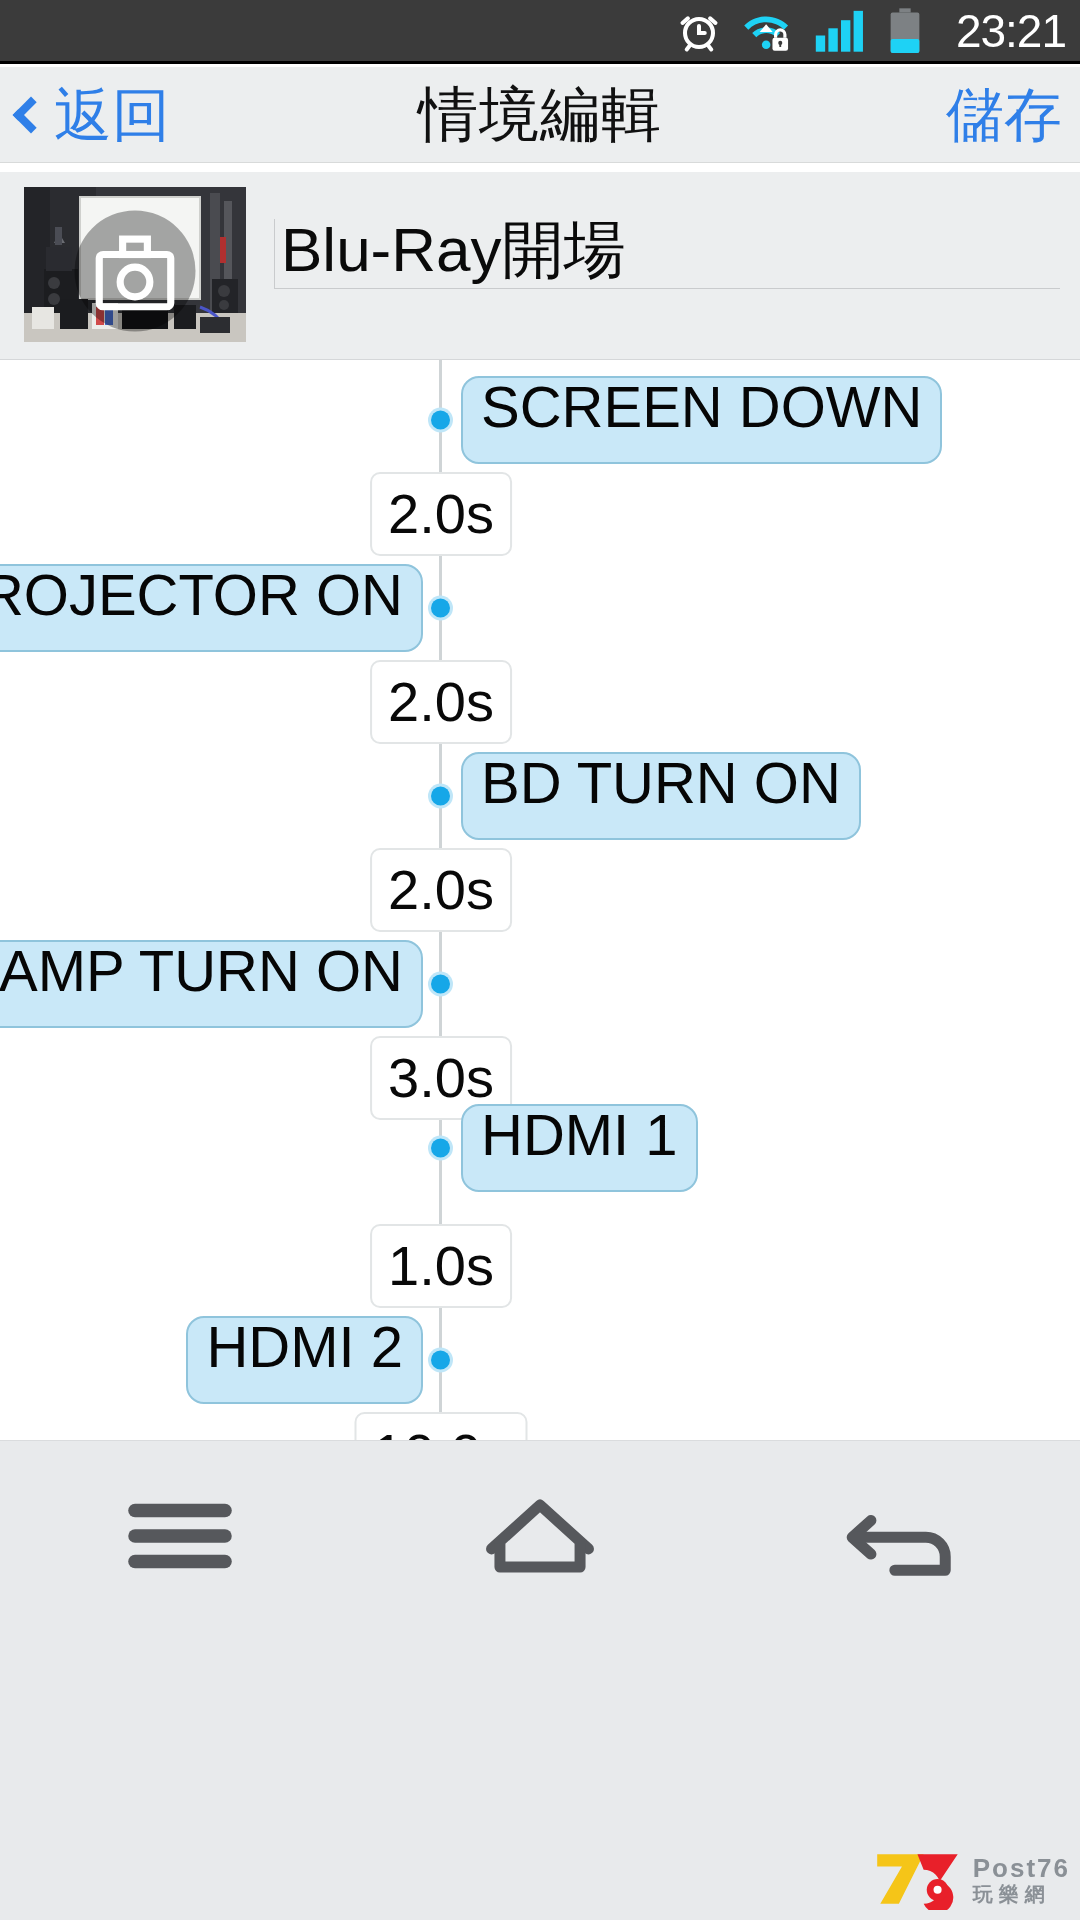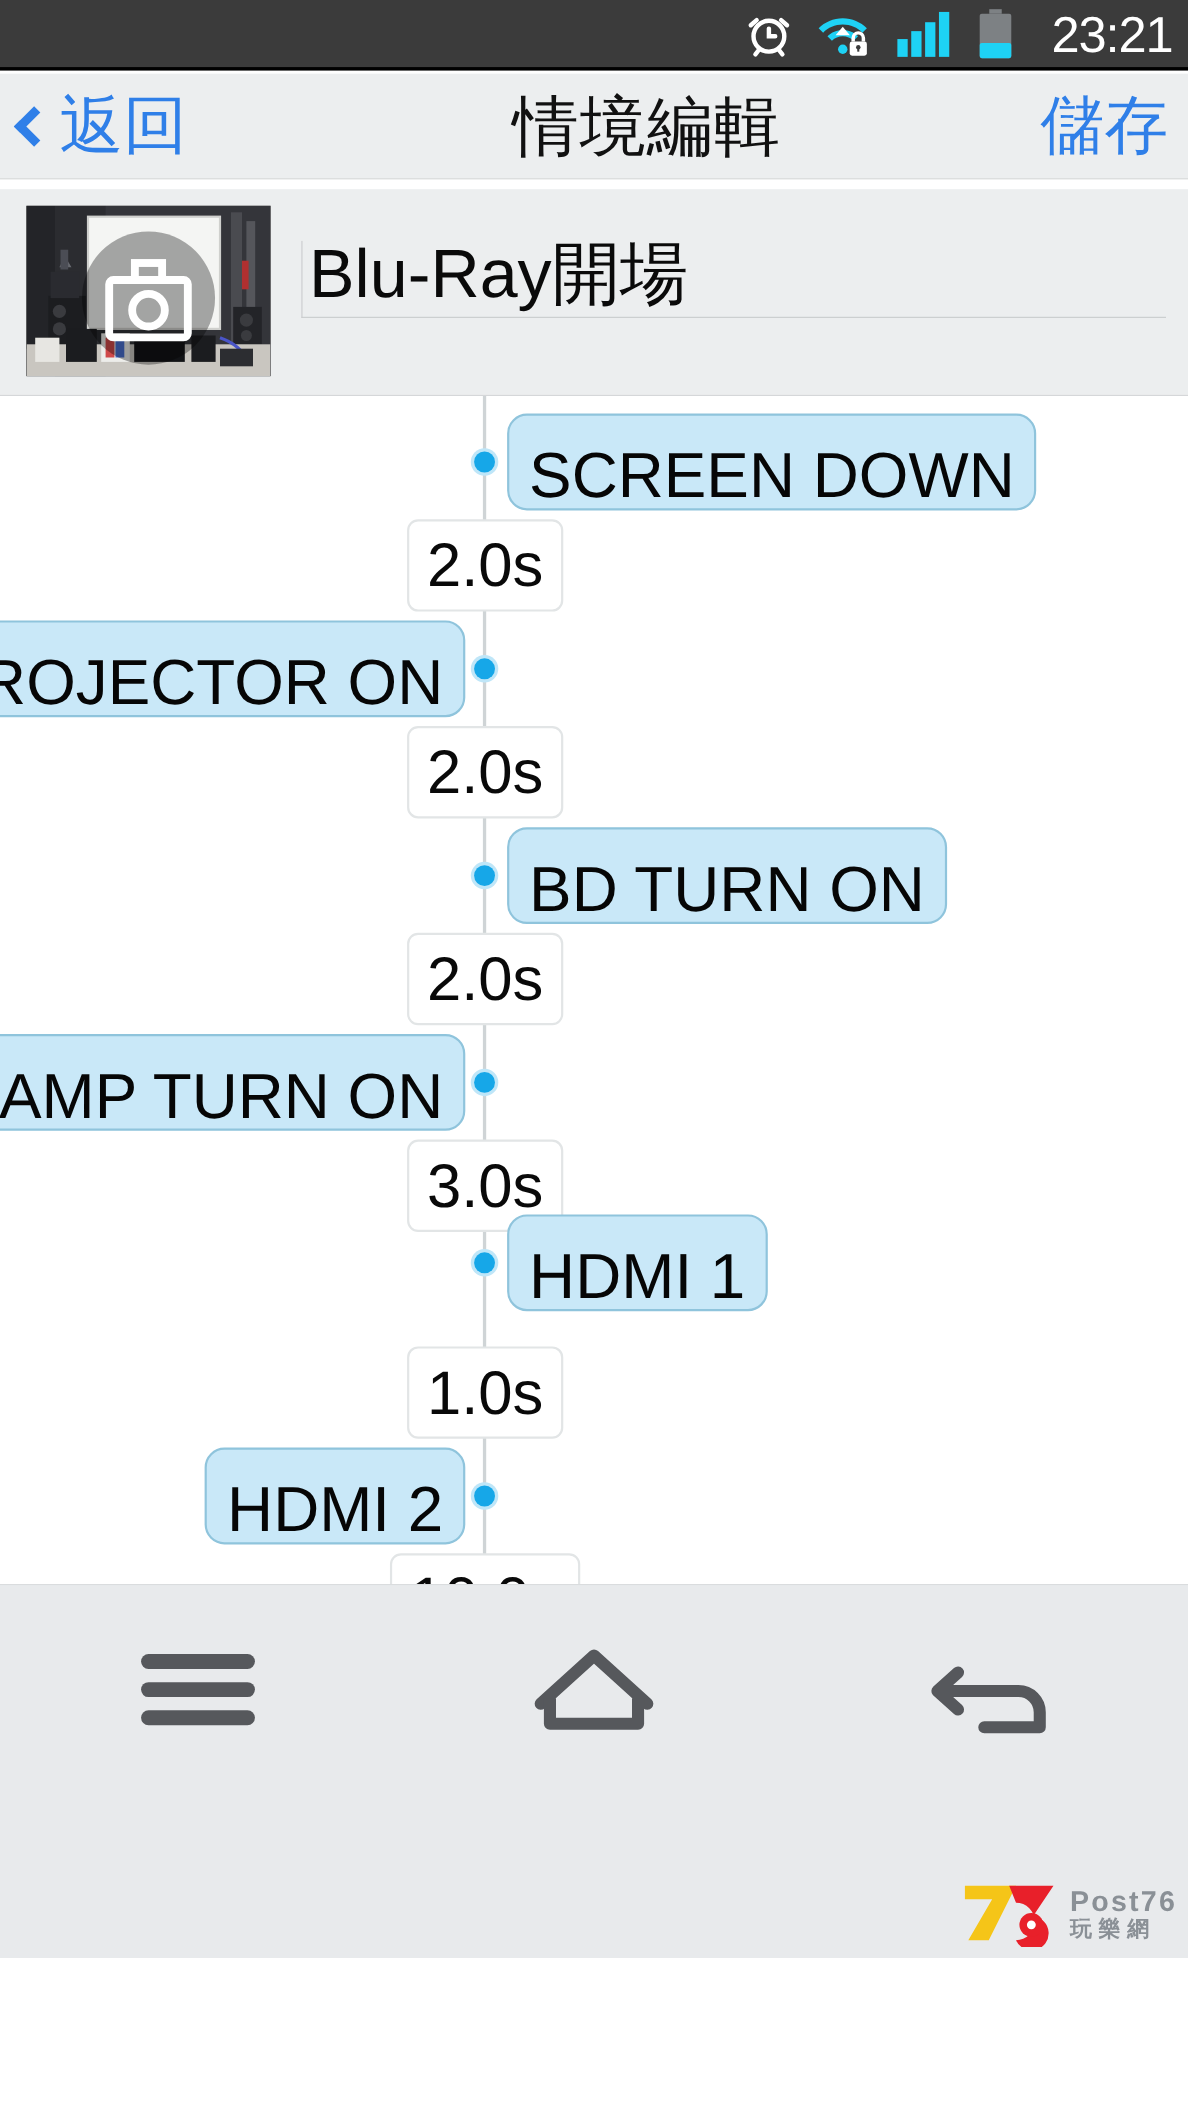--- a/index.html
+++ b/index.html
@@ -39,21 +39,20 @@
   .chev {
     width: 26px; height: 26px;
     border-left: 8px solid #2f7fe8; border-bottom: 8px solid #2f7fe8;
     transform: rotate(45deg); margin-right: 4px;
   }
   .nav-back-label { color: #2f7fe8; font-size: 58px; line-height: 1; }
   .nav-title {
     color: #111; font-size: 60px; line-height: 1;
     position: absolute; left: 50%; transform: translateX(-50%);
     letter-spacing: 1px;
-    margin-left: 48px;
   }
   .nav-save { color: #2f7fe8; font-size: 58px; line-height: 1; cursor: pointer; }
 
   
   .header-panel {
     position: absolute; left: 0; top: 172px; width: 1080px; height: 188px;
     background: #eceeef;
     border-bottom: 1px solid #d5d7d9;
   }
   .thumb {
@@ -85,21 +84,21 @@
   }
   .tl-row { position: absolute; left: 0; width: 1080px; height: 96px; }
   .tl-dot {
     position: absolute; left: 431px; top: 50%; transform: translateY(-50%);
     width: 19px; height: 19px; border-radius: 50%;
     background: #16a7e8; box-shadow: 0 0 0 3px #bfe6f8;
   }
   .action-chip {
     position: absolute; top: 50%; transform: translateY(-50%);
     height: 88px; background: #c9e8f8; border: 2px solid #8fc4dc;
-    border-radius: 18px; display: flex; align-items: flex-end;
+    border-radius: 18px; display: flex; align-items: flex-start;
     padding: 0 18px; cursor: pointer;
   }
   .action-chip.right { left: 461px; }
   .action-chip.left  { right: 657px; justify-content: flex-end; }
   .action-label {
     font-size: 58px; color: #060606; line-height: 1; white-space: nowrap;
   }
 
   .delay-row { position: absolute; left: 0; width: 1080px; height: 84px; }
   .delay-pill {
@@ -107,21 +106,21 @@
     margin-left: -99px;
     min-width: 110px; height: 84px;
     background: #ffffff; border: 2px solid #e2e5e6; border-radius: 10px;
     display: flex; align-items: center; justify-content: center;
     padding: 0 16px; cursor: pointer;
   }
   .delay-label { font-size: 56px; color: #090909; line-height: 1; white-space: nowrap; }
 
   
   .bottombar {
-    position: absolute; left: 0; top: 1440px; width: 1080px; height: 340px;
+    position: absolute; left: 0; top: 1440px; width: 1080px; height: 480px;
     background: #e8eaec;
     border-top: 1px solid #dadcde;
   }
   .bn-row {
     position: absolute; left: 0; top: 0; width: 1080px; height: 190px;
     display: flex; align-items: center; justify-content: space-around;
   }
   .bn-btn { display: flex; align-items: center; justify-content: center;
             width: 200px; height: 130px; cursor: pointer; }
   .watermark { position: absolute; right: 10px; bottom: 10px;

